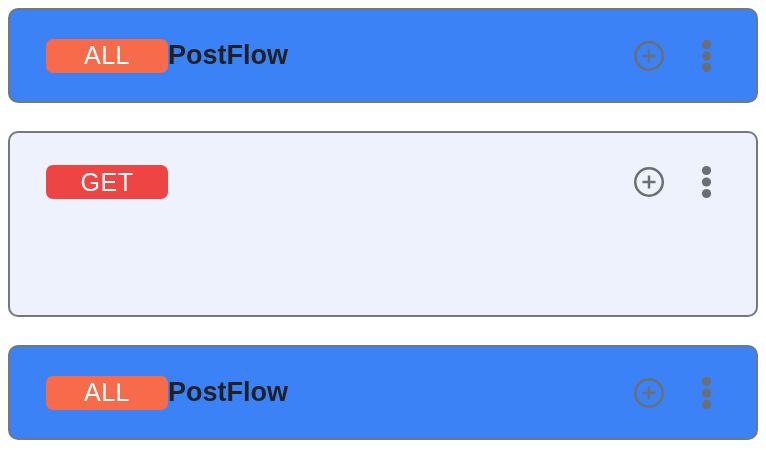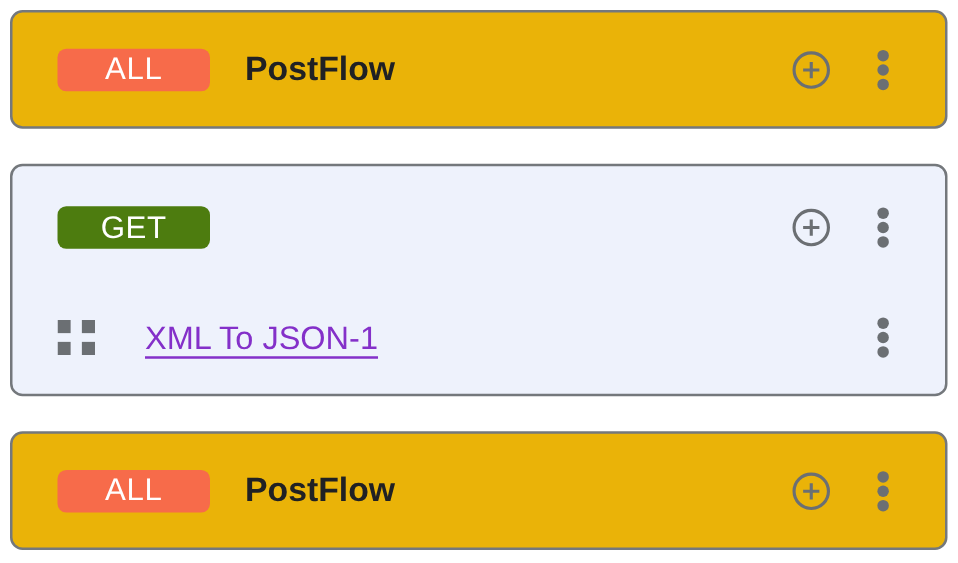--- a/index.html
+++ b/index.html
@@ -7,21 +7,21 @@
     width: 766px; height: 450px;
     background: #ffffff;
     font-family: "Liberation Sans", sans-serif;
     overflow: hidden;
   }
   .page { padding: 8px; box-sizing: border-box; }
   .card {
     box-sizing: border-box;
     border: 2px solid var(--card-border, #74787c);
     border-radius: 10px;
-    background: #eab308;
+    background: #3b82f6;
     margin-bottom: 28px;
   }
   .card.selected { background: var(--selected-card-bg, #eef2fc); }
   .card.flow-only { height: 95px; display: flex; align-items: stretch; }
   .card.with-policy { height: 186px; display: flex; flex-direction: column; }
   .flow-row {
     display: flex; align-items: center;
     flex: 1;
     padding: 0 44px 0 36px;
   }
@@ -31,21 +31,20 @@
     width: 122px; height: 34px;
     border-radius: 7px;
     color: #ffffff;
     font-size: 25px;
     letter-spacing: 0.5px;
     display: flex; align-items: center; justify-content: center;
     flex: none;
     user-select: none;
   }
   .flow-title {
-    margin-left: 28px;
     font-size: 27px;
     font-weight: 700;
     color: var(--title-text, #202124);
     white-space: nowrap;
   }
   .spacer { flex: 1; }
   .icon-btn {
     background: none; border: none; padding: 0; margin: 0;
     cursor: pointer;
     display: flex; align-items: center; justify-content: center;
@@ -91,51 +90,30 @@
             <circle cx="5.5" cy="17" r="4.6" fill="currentColor"></circle>
             <circle cx="5.5" cy="28.5" r="4.6" fill="currentColor"></circle>
           </svg>
         </span>
       </button>
     </div>
   </section>
 
   <section class="card with-policy selected">
     <div class="flow-row header-row">
-      <span class="badge" style="background-color: #4d7c0f;">GET</span>
+      <span class="badge" style="background-color: #ef4444;">GET</span>
       <span class="spacer"></span>
       <button class="icon-btn" title="">
         <span style="display:flex">
           <svg width="32" height="32" viewBox="0 0 32 32" fill="none">
             <circle cx="16" cy="16" r="13.75" stroke="currentColor" stroke-width="2.5"></circle>
             <path d="M16 9.5 V22.5 M9.5 16 H22.5" stroke="currentColor" stroke-width="2.5"></path>
           </svg>
         </span>
       </button>
-      <button class="icon-btn kebab-btn" title="">
-        <span style="display:flex">
-          <svg width="11" height="34" viewBox="0 0 11 34">
-            <circle cx="5.5" cy="5.5" r="4.6" fill="currentColor"></circle>
-            <circle cx="5.5" cy="17" r="4.6" fill="currentColor"></circle>
-            <circle cx="5.5" cy="28.5" r="4.6" fill="currentColor"></circle>
-          </svg>
-        </span>
-      </button>
-    </div>
-    <div class="flow-row policy-row">
-      <span class="steps-icon">
-        <svg width="30" height="28" viewBox="0 0 30 28">
-          <rect x="0" y="0" width="10.5" height="10.5" fill="currentColor"></rect>
-          <rect x="19.5" y="0" width="10.5" height="10.5" fill="currentColor"></rect>
-          <rect x="0" y="17.5" width="10.5" height="10.5" fill="currentColor"></rect>
-          <rect x="19.5" y="17.5" width="10.5" height="10.5" fill="currentColor"></rect>
-        </svg>
-      </span>
-      <a class="policy-link" style="color: rgb(132, 48, 201);">XML To JSON-1</a>
-      <span class="spacer"></span>
       <button class="icon-btn kebab-btn" title="">
         <span style="display:flex">
           <svg width="11" height="34" viewBox="0 0 11 34">
             <circle cx="5.5" cy="5.5" r="4.6" fill="currentColor"></circle>
             <circle cx="5.5" cy="17" r="4.6" fill="currentColor"></circle>
             <circle cx="5.5" cy="28.5" r="4.6" fill="currentColor"></circle>
           </svg>
         </span>
       </button>
     </div>

